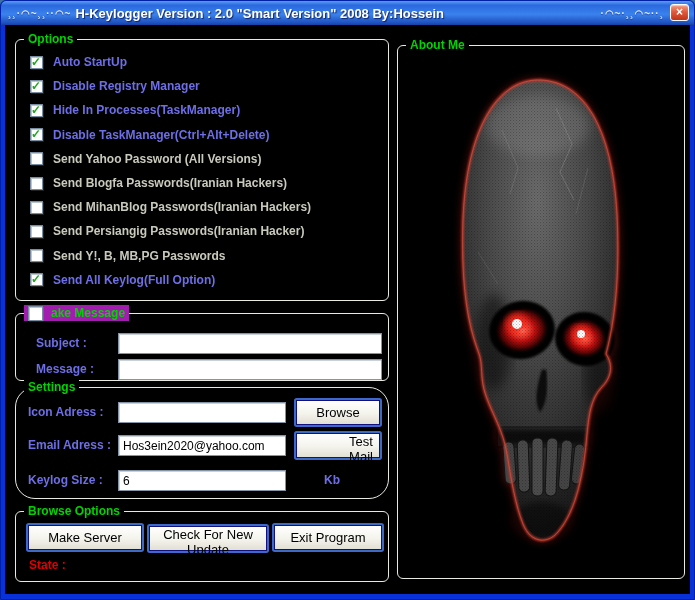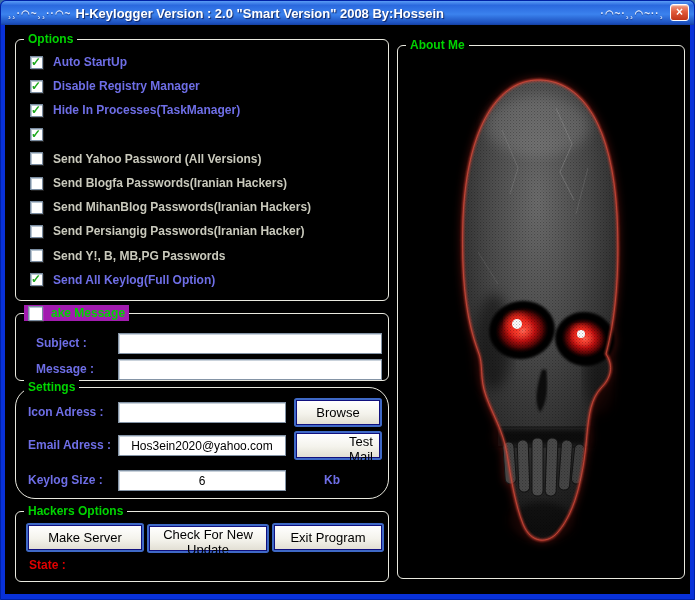--- a/index.html
+++ b/index.html
@@ -80,21 +80,21 @@
   .opt-row.checked .opt-label { color:#6E6EE6; }
 
   
   .tfield {
     position:absolute; height:21px;
     background:#fff; border:1px solid #8494A6;
     box-shadow:inset 1px 1px 0 #C9D2DB;
     font-family:"Liberation Sans", sans-serif; font-size:12px; color:#000;
     padding:0 4px; outline:none;
   }
-  .tfield.center { text-align:center; }
+  .tfield.center { text-align:left; }
 
   .field-label { position:absolute; font-size:12px; font-weight:bold; color:#6E6EE6; white-space:nowrap; }
 
   
   .xpbtn {
     position:absolute;
     background:linear-gradient(180deg,#FFFFFF 0%,#F4F3EC 55%,#E2DFD4 100%);
     border:1px solid #10107E;
     box-shadow:0 0 0 2px #3F69C6;
     border-radius:1px;
@@ -151,20 +151,21 @@
         <div class="opt-row checked">
           <span class="cb">
               <span class="mark">✓</span>
             </span>
           <span class="opt-label">Hide In Processes(TaskManager)</span>
         </div>
         <div class="opt-row checked">
           <span class="cb">
               <span class="mark">✓</span>
             </span>
+          <span class="opt-label">Disable TaskManager(Ctrl+Alt+Delete)</span>
         </div>
         <div class="opt-row">
           <span class="cb"></span>
           <span class="opt-label">Send Yahoo Password (All Versions)</span>
         </div>
         <div class="opt-row">
           <span class="cb"></span>
           <span class="opt-label">Send Blogfa Passwords(Iranian Hackers)</span>
         </div>
         <div class="opt-row">
@@ -210,21 +211,21 @@
       <span class="field-label" style="left:12px; top:50px;">Email Adress :</span>
       <input class="tfield center" style="left: 102px; top: 47px; width: 168px;" value="Hos3ein2020@yahoo.com">
       <button class="xpbtn" style="left:280px; top:45px; width:84px; height:25px;padding-left:46px;">Test Mail</button>
 
       <span class="field-label" style="left:12px; top:85px;">Keylog Size :</span>
       <input class="tfield center" style="left: 102px; top: 82px; width: 168px;" value="6">
       <span class="field-label" style="left:308px; top:85px;">Kb</span>
     </div>
 
     <div class="group" style="left:10px; top:486px; width:374px; height:71px;">
-      <div class="group-title">Hackers Options</div>
+      <div class="group-title">Browse Options</div>
       <button class="xpbtn" style="left:12px; top:13px; width:114px; height:25px;">Make Server</button>
       <button class="xpbtn" style="left:133px; top:14px; width:118px; height:25px;">Check For New Update</button>
       <button class="xpbtn" style="left:258px; top:13px; width:108px; height:25px;">Exit Program</button>
       <span class="state-label" style="left:13px; top:46px;">State :</span>
     </div>
 
     <div class="group" style="left:392px; top:20px; width:288px; height:534px;">
       <div class="group-title">About Me</div>
 
       <div class="skull-wrap">

